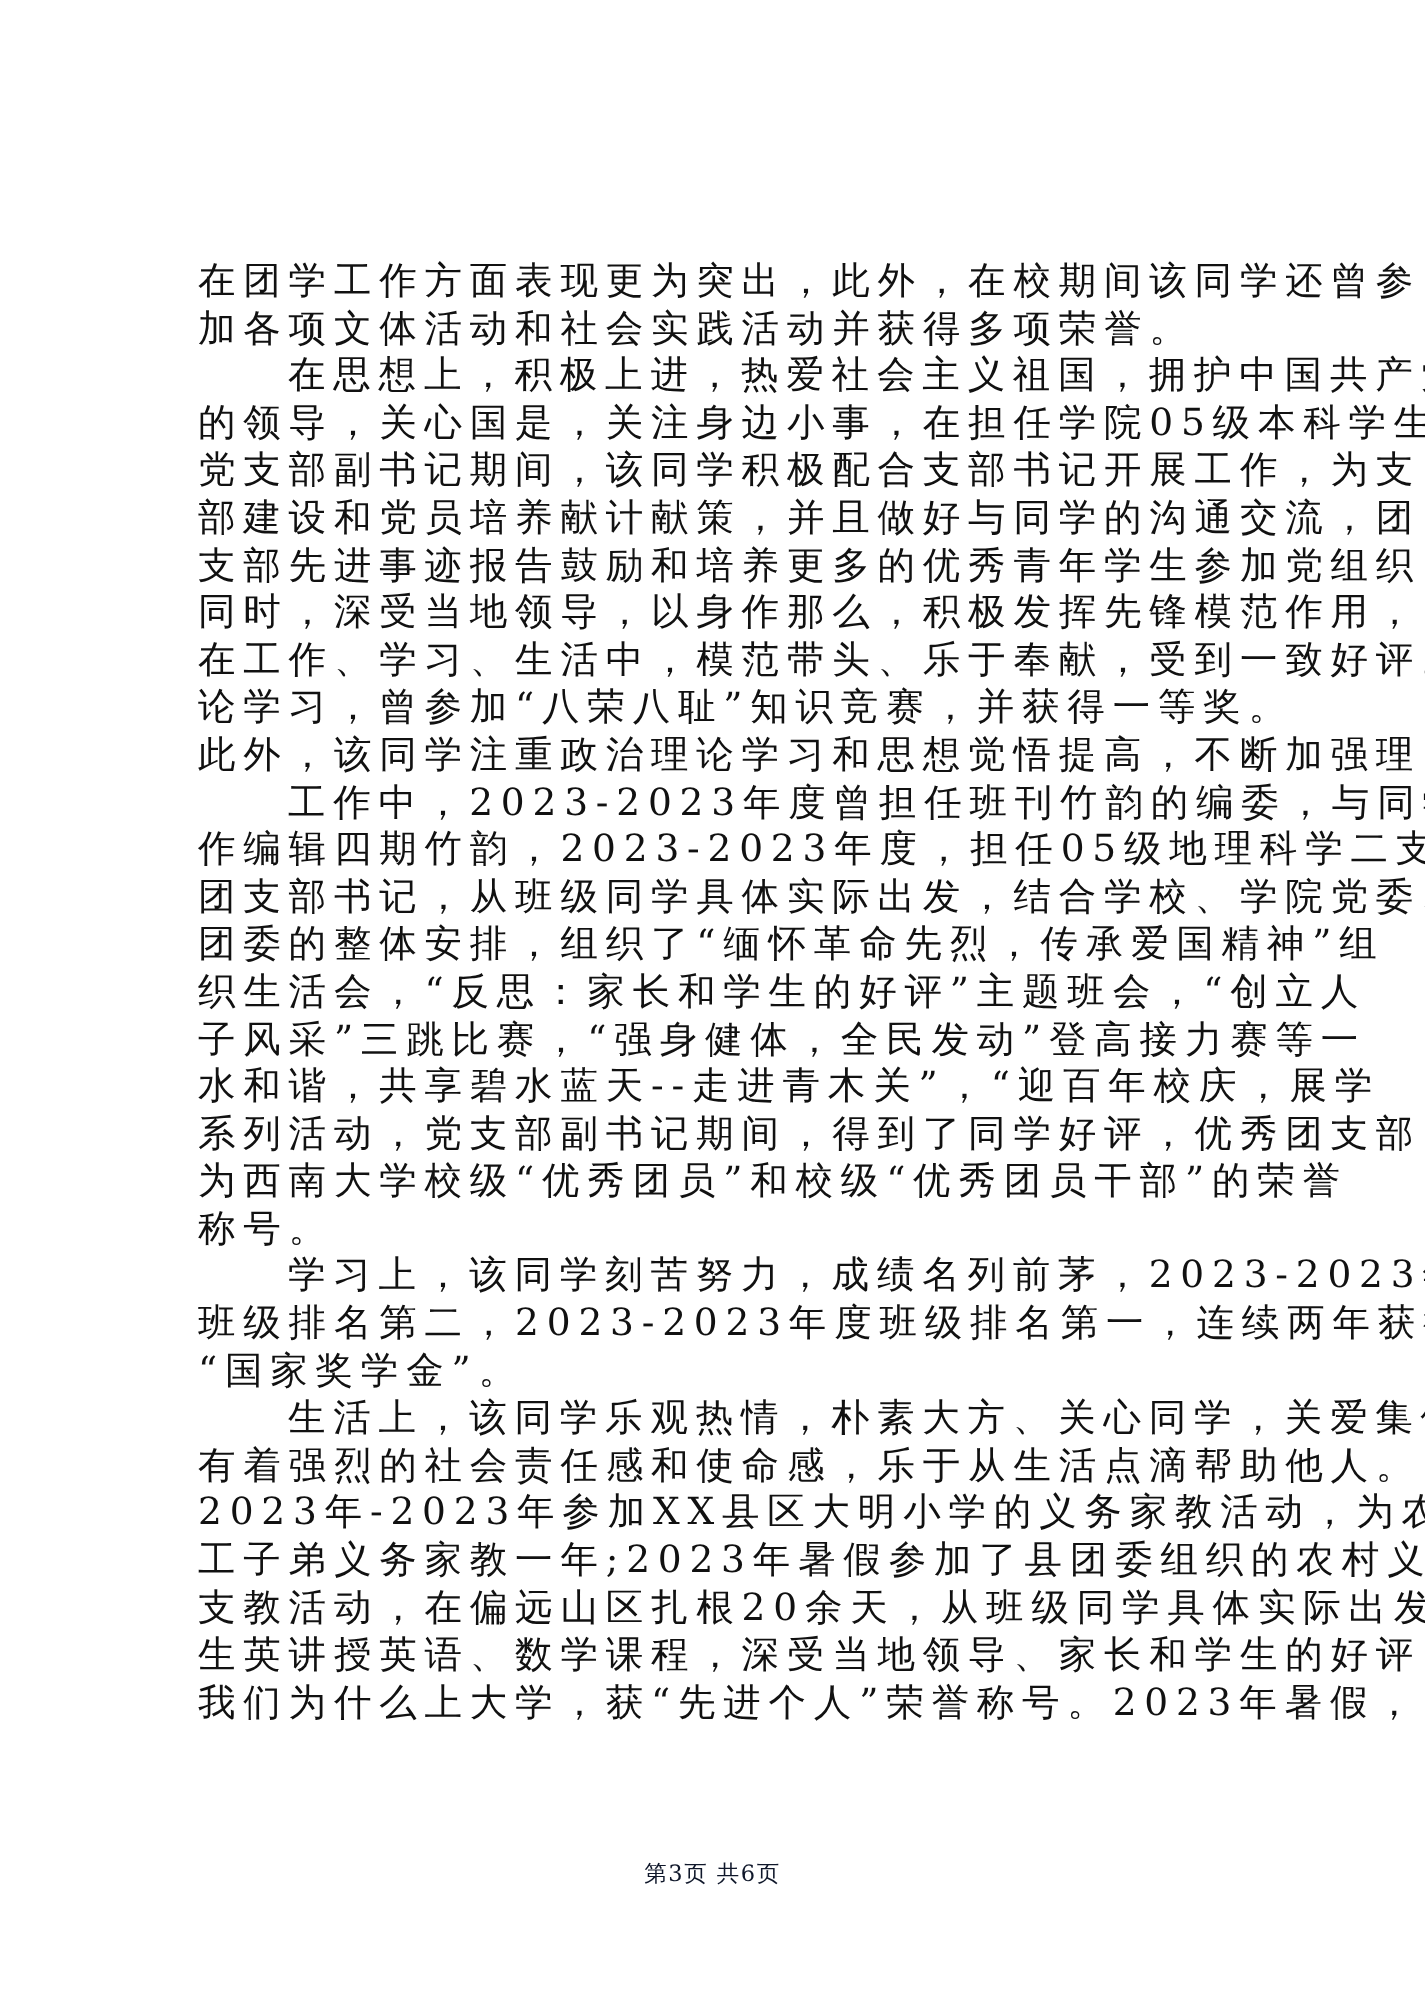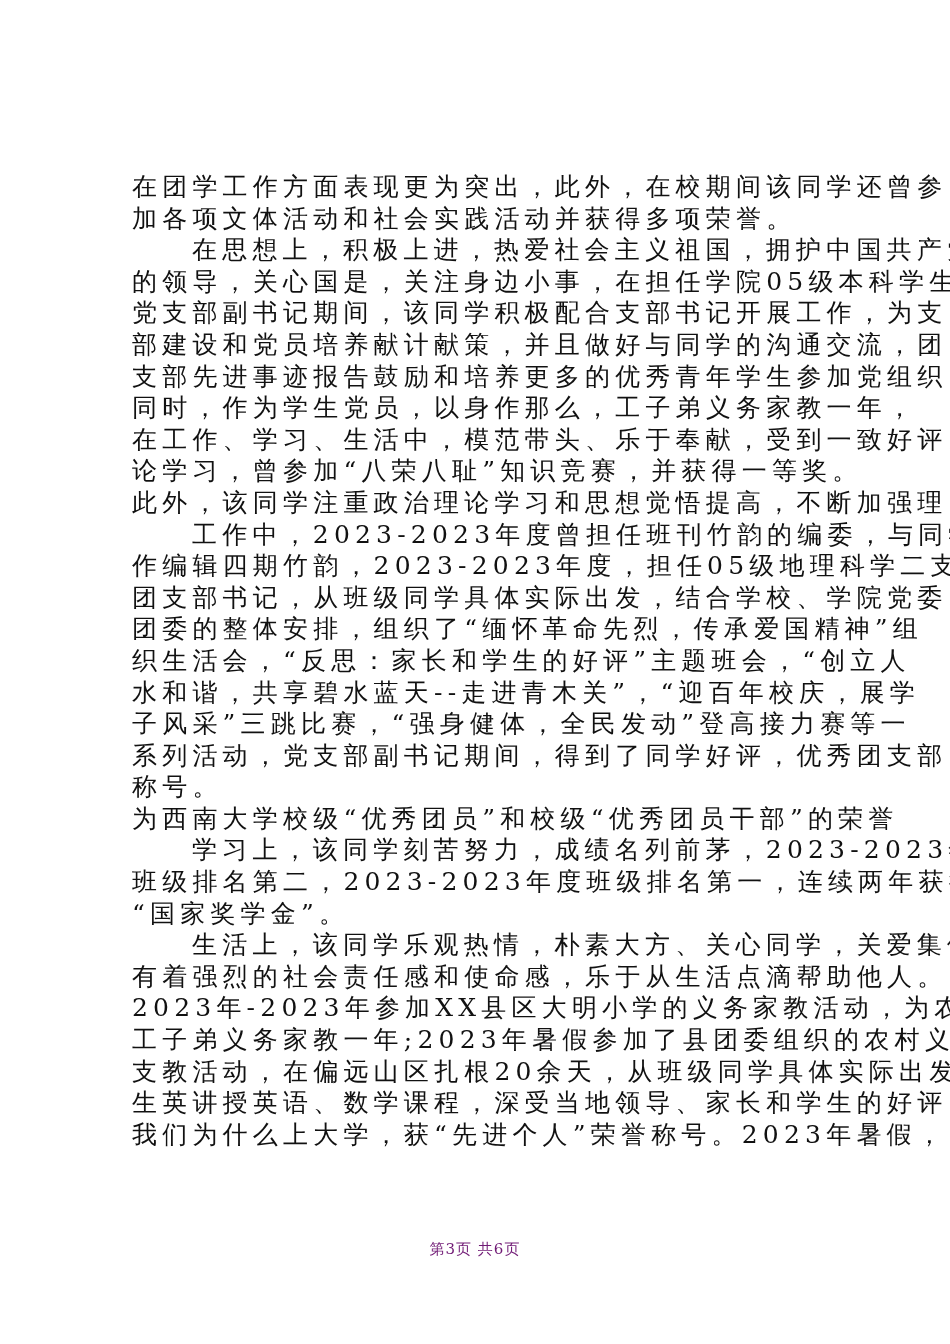--- a/index.html
+++ b/index.html
@@ -41,49 +41,49 @@
       padding-left: 60px;
     }
     .footer {
       position: absolute;
       left: 0;
       width: 950px;
       top: 1240px;
       text-align: center;
       font-size: 15px;
       letter-spacing: 1px;
-      color: #701a75;
+      color: #0f172a;
     }
   </style>
 </head>
 <body>
 
 <div class="page">
   <div class="body-text" id="body-text">
       <div class="line">在团学工作方面表现更为突出，此外，在校期间该同学还曾参</div>
       <div class="line">加各项文体活动和社会实践活动并获得多项荣誉。</div>
       <div class="line indent">在思想上，积极上进，热爱社会主义祖国，拥护中国共产党</div>
       <div class="line">的领导，关心国是，关注身边小事，在担任学院05级本科学生</div>
       <div class="line">党支部副书记期间，该同学积极配合支部书记开展工作，为支</div>
       <div class="line">部建设和党员培养献计献策，并且做好与同学的沟通交流，团</div>
       <div class="line">支部先进事迹报告鼓励和培养更多的优秀青年学生参加党组织，</div>
-      <div class="line">同时，作为学生党员，以身作那么，工子弟义务家教一年，</div>
+      <div class="line">同时，深受当地领导，以身作那么，积极发挥先锋模范作用，</div>
       <div class="line">在工作、学习、生活中，模范带头、乐于奉献，受到一致好评。</div>
       <div class="line">论学习，曾参加“八荣八耻”知识竞赛，并获得一等奖。</div>
       <div class="line">此外，该同学注重政治理论学习和思想觉悟提高，不断加强理</div>
       <div class="line indent">工作中，2023-2023年度曾担任班刊竹韵的编委，与同学合</div>
       <div class="line">作编辑四期竹韵，2023-2023年度，担任05级地理科学二支部</div>
       <div class="line">团支部书记，从班级同学具体实际出发，结合学校、学院党委、</div>
       <div class="line">团委的整体安排，组织了“缅怀革命先烈，传承爱国精神”组</div>
       <div class="line">织生活会，“反思：家长和学生的好评”主题班会，“创立人</div>
+      <div class="line">子风采”三跳比赛，“强身健体，全民发动”登高接力赛等一</div>
       <div class="line">水和谐，共享碧水蓝天--走进青木关”，“迎百年校庆，展学</div>
-      <div class="line">子风采”三跳比赛，“强身健体，全民发动”登高接力赛等一</div>
       <div class="line">系列活动，党支部副书记期间，得到了同学好评，优秀团支部</div>
+      <div class="line">为西南大学校级“优秀团员”和校级“优秀团员干部”的荣誉</div>
       <div class="line">称号。</div>
-      <div class="line">为西南大学校级“优秀团员”和校级“优秀团员干部”的荣誉</div>
       <div class="line indent">学习上，该同学刻苦努力，成绩名列前茅，2023-2023年度</div>
       <div class="line">班级排名第二，2023-2023年度班级排名第一，连续两年获得</div>
       <div class="line">“国家奖学金”。</div>
       <div class="line indent">生活上，该同学乐观热情，朴素大方、关心同学，关爱集体</div>
       <div class="line">有着强烈的社会责任感和使命感，乐于从生活点滴帮助他人。</div>
       <div class="line">2023年-2023年参加XX县区大明小学的义务家教活动，为农民</div>
       <div class="line">工子弟义务家教一年;2023年暑假参加了县团委组织的农村义务</div>
       <div class="line">支教活动，在偏远山区扎根20余天，从班级同学具体实际出发</div>
       <div class="line">生英讲授英语、数学课程，深受当地领导、家长和学生的好评，</div>
       <div class="line">我们为什么上大学，获“先进个人”荣誉称号。2023年暑假，</div>

